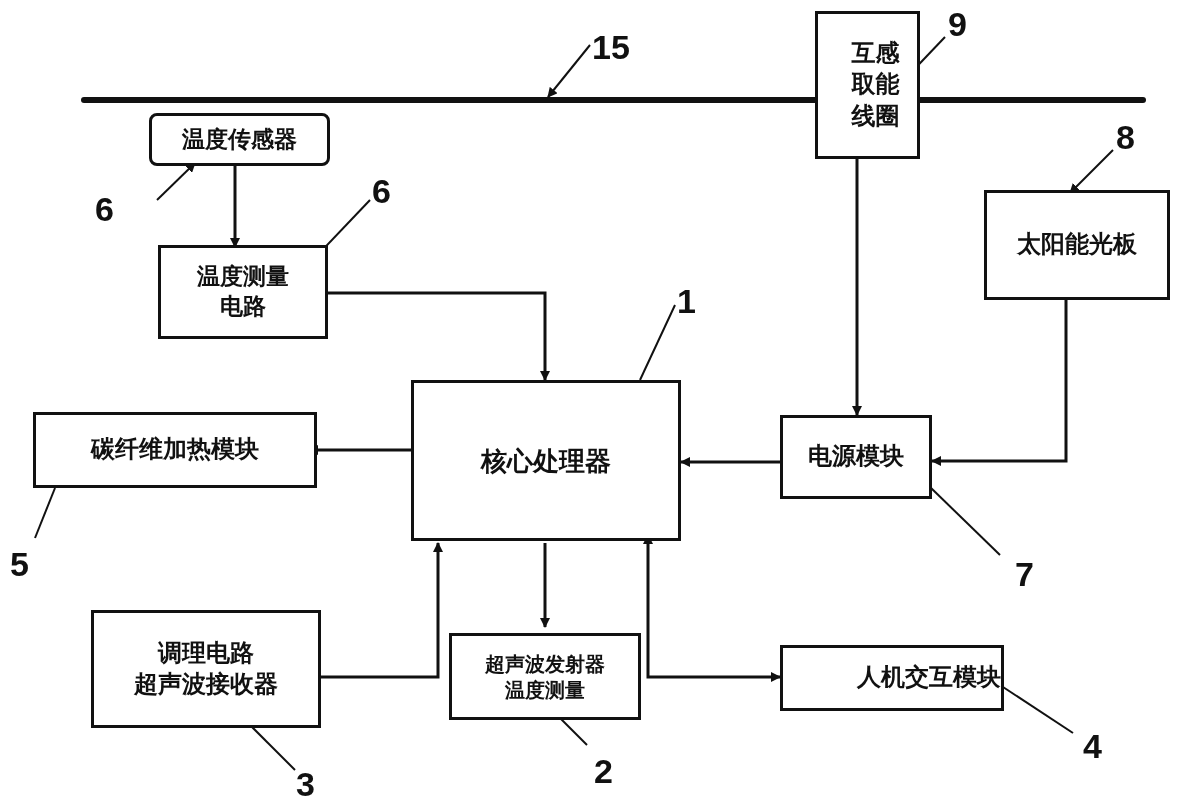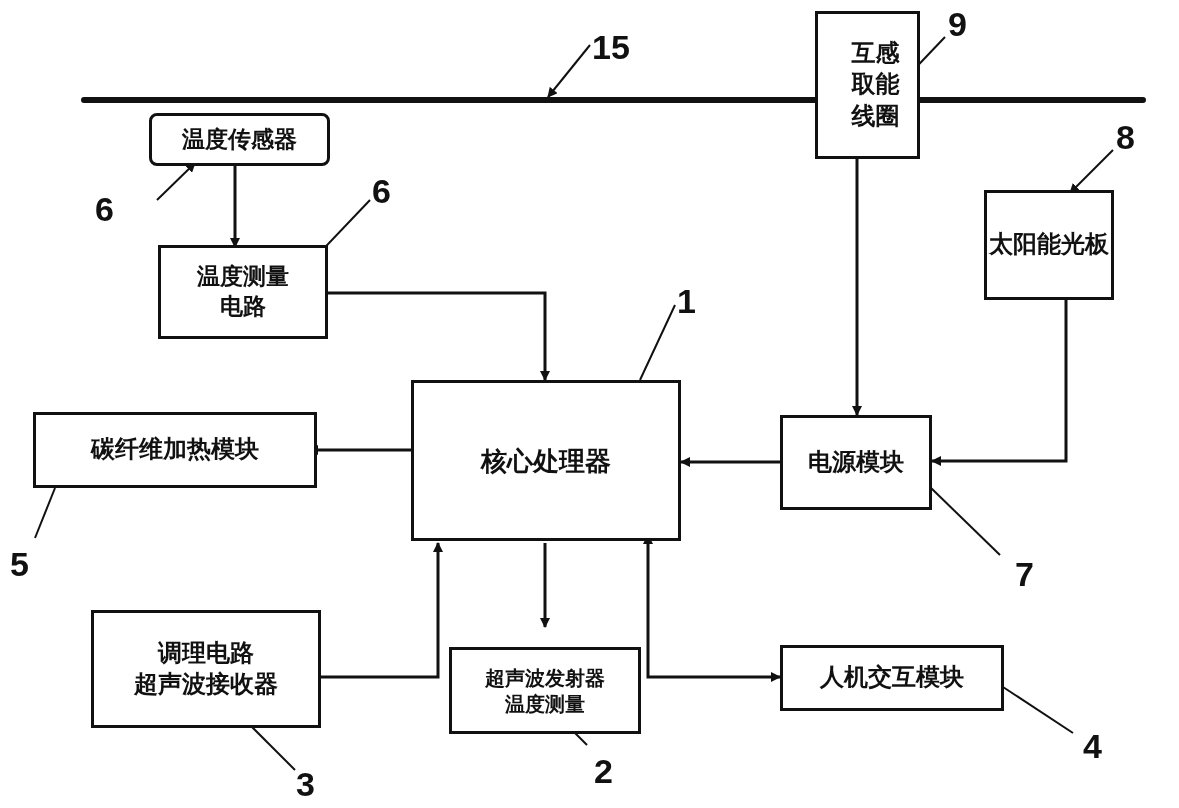--- a/index.html
+++ b/index.html
@@ -62,51 +62,51 @@
   <span>温度传感器</span>
 </div>
 
 <div class="box" style="left:158px;top:245px;width:170px;height:94px;font-size:23px;">
   <div>
     <div>温度测量</div>
     <div>电路</div>
   </div>
 </div>
 
-<div class="box" style="left:984px;top:190px;width:130px;height:110px;font-size:24px;">
+<div class="box" style="left:984px;top:190px;width:186px;height:110px;font-size:24px;">
   <span>太阳能光板</span>
 </div>
 
 <div class="box" style="left:33px;top:412px;width:284px;height:76px;font-size:24px;">
   <span>碳纤维加热模块</span>
 </div>
 
 <div class="box" style="left:411px;top:380px;width:270px;height:161px;font-size:26px;align-items:flex-start;padding-top:62px;">
   <span>核心处理器</span>
 </div>
 
-<div class="box" style="left:780px;top:415px;width:152px;height:95px;font-size:24px;">
+<div class="box" style="left:780px;top:415px;width:152px;height:84px;font-size:24px;">
   <span>电源模块</span>
 </div>
 
 <div class="box" style="left:91px;top:610px;width:230px;height:118px;font-size:24px;">
   <div>
     <div>调理电路</div>
     <div>超声波接收器</div>
   </div>
 </div>
 
-<div class="box" style="left:449px;top:647px;width:192px;height:87px;font-size:20px;">
+<div class="box" style="left:449px;top:633px;width:192px;height:87px;font-size:20px;">
   <div>
     <div>超声波发射器</div>
     <div>温度测量</div>
   </div>
 </div>
 
-<div class="box" style="left:780px;top:645px;width:224px;height:66px;font-size:24px;">
+<div class="box" style="left:780px;top:645px;width:224px;height:66px;font-size:24px;justify-content:flex-end;">
   <span>人机交互模块</span>
 </div>
 
 <div class="num" style="left:592px;top:28px;">15</div>
 <div class="num" style="left:948px;top:5px;">9</div>
 <div class="num" style="left:1116px;top:118px;">8</div>
 <div class="num" style="left:95px;top:190px;">6</div>
 <div class="num" style="left:372px;top:172px;">6</div>
 <div class="num" style="left:677px;top:282px;">1</div>
 <div class="num" style="left:10px;top:545px;">5</div>

